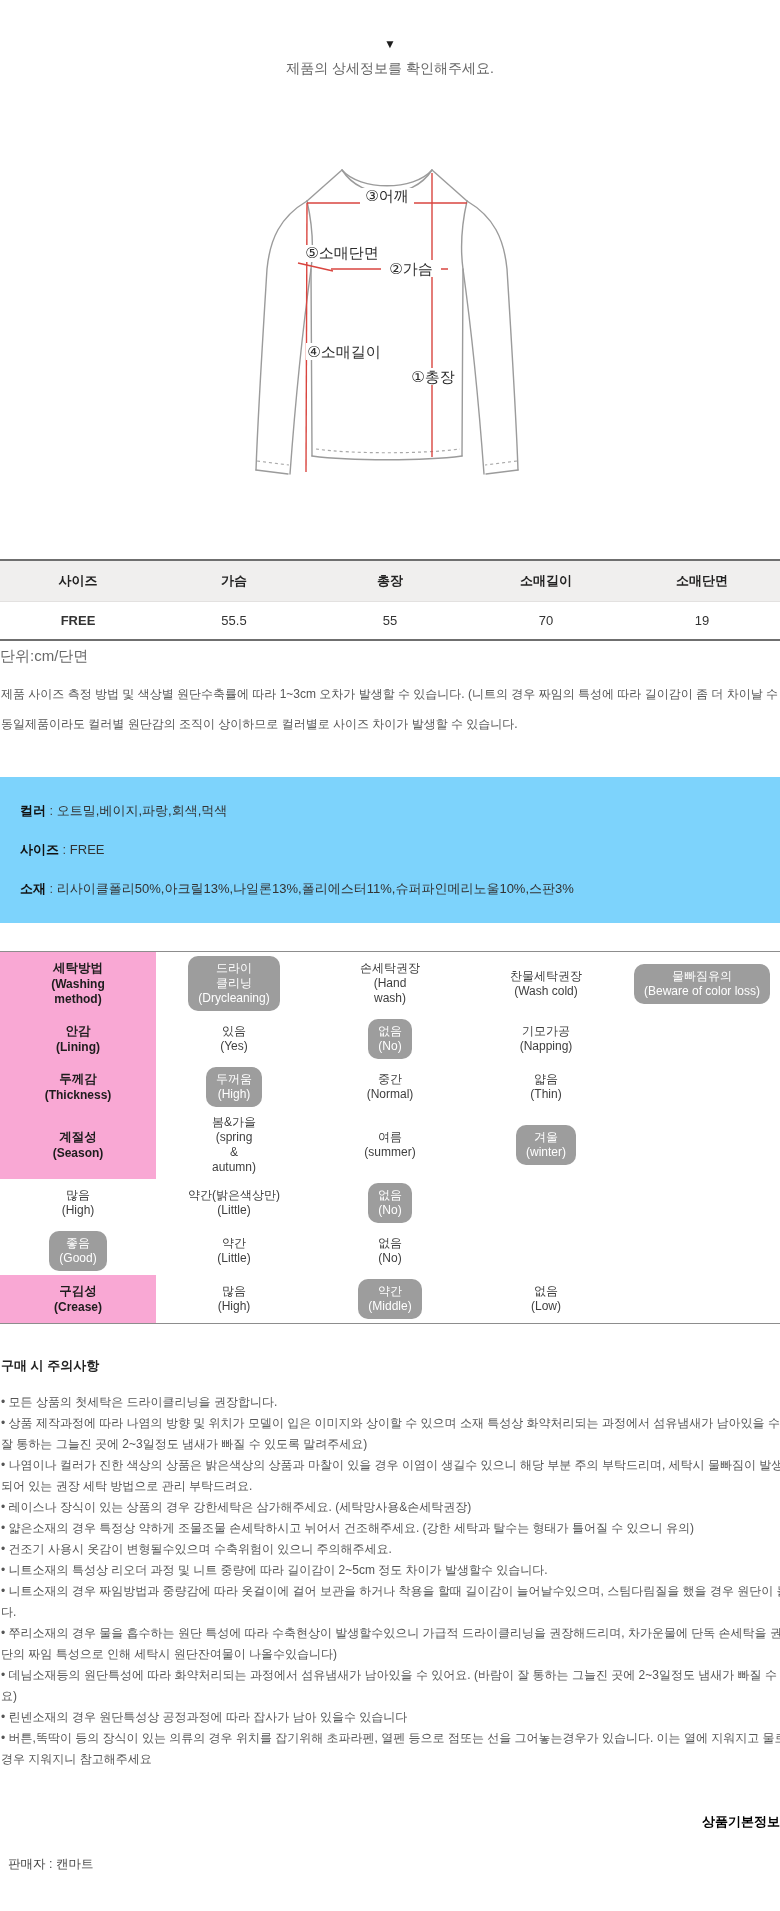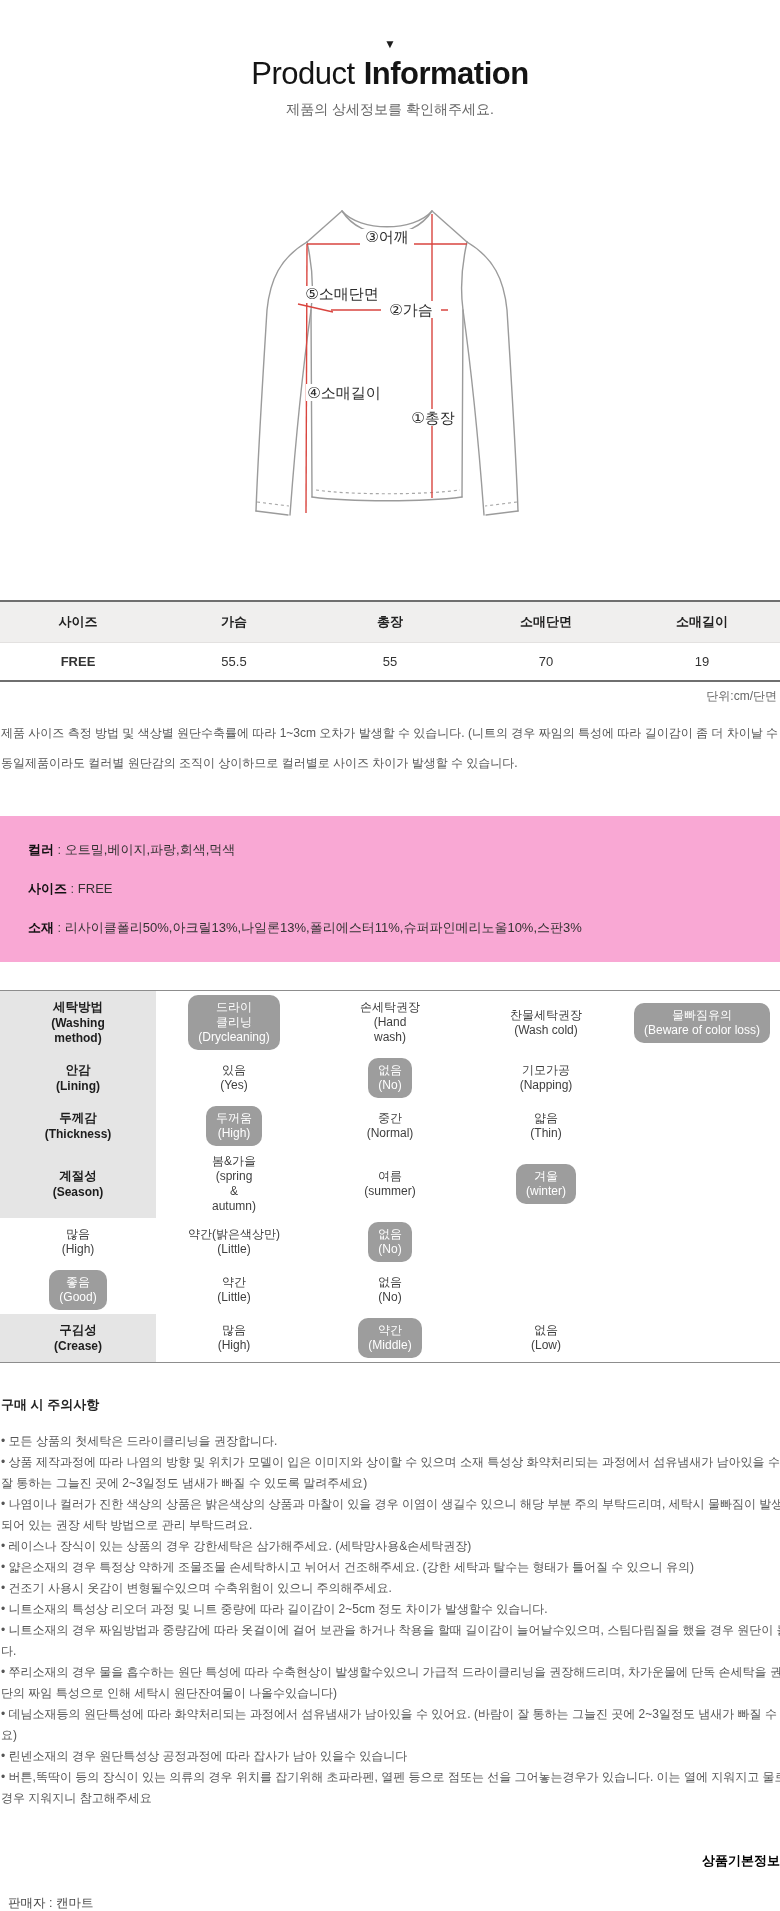--- a/index.html
+++ b/index.html
@@ -26,36 +26,36 @@
   .measure { fill:none; stroke-width:1.4; }
   .diag-label { font-size:15px; fill:#2b2b2b; font-weight:500; }
 
   
   .size-table { margin-top:70px; border-top:2px solid #6f6f6f; border-bottom:2px solid #6f6f6f; font-size:13px; }
   .size-head, .size-row { display:grid; grid-template-columns:repeat(5,1fr); text-align:center; }
   .size-head { background:#f0efee; border-bottom:1px solid #e3e1e0; }
   .size-head > div { padding:11px 0; font-weight:700; color:#222; }
   .size-row > div { padding:11px 0; color:#333; }
   .size-cell-free { font-weight:700; color:#111; }
-  .unit-note { text-align:right; font-size:12px; color:#666; padding:6px 3px 0 0; }
+  .unit-note { font-size:15px; color:#666; padding:6px 3px 0 0; }
 
   
   .size-notes { margin-top:13px; font-size:12px; color:#555; line-height:30px; padding-left:1px; white-space:nowrap; }
 
   
-  .specs { margin-top:38px; background:#f9a8d4; padding:25px 20px 25px 28px; font-size:13px; color:#333; }
+  .specs { margin-top:38px; background:#7dd3fc; padding:25px 20px 25px 20px; font-size:13px; color:#333; }
   .spec-row { margin-bottom:21px; }
   .spec-row:last-child { margin-bottom:0; }
   .spec-label { font-weight:700; color:#111; }
   .spec-label::after { content:" : "; font-weight:400; color:#444; }
 
   
   .care-table { margin-top:28px; border-top:1px solid #8d8d8d; border-bottom:1px solid #8d8d8d; }
   .care-row { display:grid; grid-template-columns:156px 1fr 1fr 1fr 1fr; align-items:center; }
-  .care-label { background:#e5e5e5; align-self:stretch; display:flex; flex-direction:column; justify-content:center; text-align:center; padding:6px 4px; }
+  .care-label { background:#f9a8d4; align-self:stretch; display:flex; flex-direction:column; justify-content:center; text-align:center; padding:6px 4px; }
   .care-label-kr { font-size:12.5px; font-weight:700; color:#1d1d1d; line-height:1.3; }
   .care-label-en { font-size:12px; font-weight:700; color:#1d1d1d; line-height:1.25; white-space:pre-line; }
   .care-cell { text-align:center; padding:4px 2px; }
   .opt { display:inline-block; white-space:pre-line; font-size:12px; line-height:1.25; color:#3e3e3e; }
   .opt[data-selected="true"] { background:#9d9d9d; color:#ffffff; border-radius:10px; padding:5px 10px; }
 
   
   .prec-heading { margin-top:33px; font-size:13px; font-weight:700; color:#222; padding-left:1px; }
   .prec-list { margin-top:17px; width:868px; font-size:12px; color:#555; line-height:21px; padding-left:1px; }
   .prec-item::before { content:"\2022  "; }
@@ -64,23 +64,20 @@
   .basic-heading { margin-top:43px; font-size:13px; font-weight:700; color:#000000; padding-left:9px;text-align:right; }
   .basic-list { margin-top:23px; font-size:12.5px; color:#444; line-height:20px; padding-left:8px; }
   .basic-label::after { content:" : "; }
 </style>
 </head>
 <body>
 
 <div class="page">
 
   <div class="arrow">▼</div>
-  <div class="title">
-    <span class="light">Product</span><span class="bold">Information</span>
-  </div>
   <div class="subtitle">제품의 상세정보를 확인해주세요.</div>
 
   <div class="diagram-wrap">
     <svg width="360" height="385" viewBox="0 0 360 385">
 
       <path class="shirt-line" d="M 132,66 C 150,87 204,87 222,66"></path>
       <path class="shirt-line" d="M 132,66 C 152,97 202,97 222,66"></path>
       <path class="shirt-line" d="M 132,66 L 97,97"></path>
       <path class="shirt-line" d="M 222,66 L 257,97"></path>
       <path class="shirt-line" d="M 97,97 C 70,113 60,135 57,165 C 53,230 48,308 46,366"></path>
@@ -113,22 +110,22 @@
       <rect x="197" y="264" width="52" height="17" fill="#ffffff"></rect>
       <text class="diag-label" x="223" y="278" text-anchor="middle">①총장</text>
     </svg>
   </div>
 
   <div class="size-table">
     <div class="size-head">
       <div>사이즈</div>
       <div>가슴</div>
       <div>총장</div>
+      <div>소매길이</div>
       <div>소매단면</div>
-      <div>소매길이</div>
     </div>
     <div class="size-row">
       <div class="size-cell-free">FREE</div>
       <div>55.5</div>
       <div>55</div>
       <div>70</div>
       <div>19</div>
     </div>
   </div>
   <div class="unit-note">단위:cm/단면</div>

